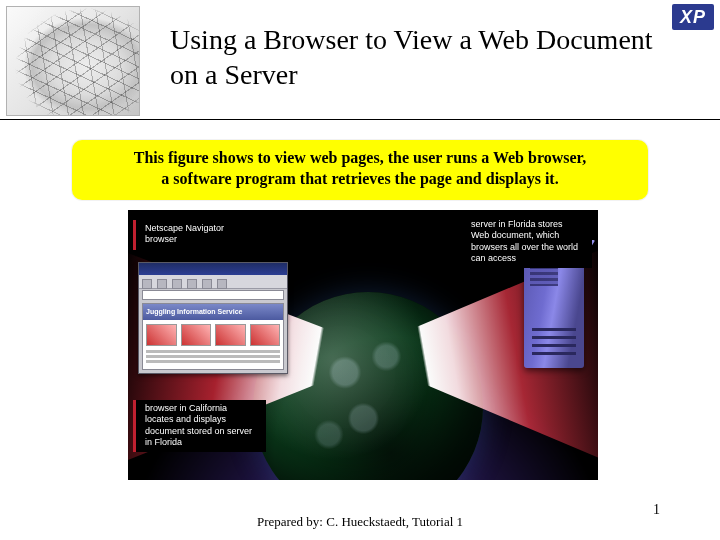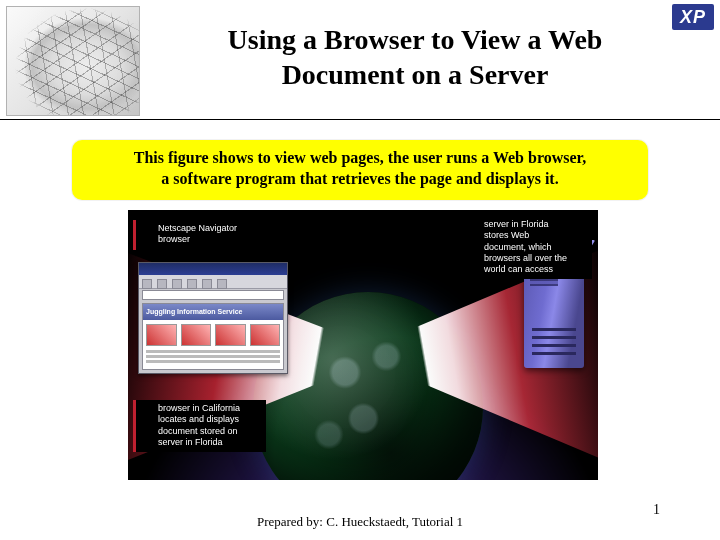--- a/index.html
+++ b/index.html
@@ -25,21 +25,21 @@
     -webkit-mask: radial-gradient(ellipse 95px 78px at 60% 55%, #000 0 65%, transparent 75%);
   }
   .xp-badge {
     position: absolute; right: 6px; top: 4px; width: 42px; height: 26px;
     background: #2b3a8f; color: #fff; font-family: Arial, sans-serif;
     font-weight: 700; font-style: italic; font-size: 18px; line-height: 26px;
     text-align: center; letter-spacing: 1px; border-radius: 2px;
   }
   .title {
     position: absolute; left: 170px; right: 60px; top: 22px;
-    text-align: center; font-size: 28px; font-weight: 700; line-height: 1.25;
+    text-align: left; font-size: 28px; font-weight: 400; line-height: 1.25;
   }
 
   .caption-box {
     position: absolute; left: 72px; top: 140px; width: 576px;
     background: #ffff00; padding: 8px 18px 10px; text-align: center;
     font-size: 16px; font-weight: 700; line-height: 1.3;
     box-shadow: 0 0 0 1px rgba(0,0,0,.05);
     border-radius: 10px;
   }
 
@@ -99,21 +99,21 @@
   .server {
     position: absolute; right: 14px; top: 40px; width: 60px; height: 118px;
     background: linear-gradient(100deg,#5a57b0 0%, #6f6cd0 35%, #8b88e8 50%, #4a478f 80%);
     border-radius: 3px; box-shadow: 0 3px 6px rgba(0,0,0,.55);
   }
   .server::before{content:"";position:absolute;left:0;top:-10px;width:60px;height:14px;background:linear-gradient(#9a97f0,#6b68c8);transform:skewX(-32deg) translateX(7px);border-radius:2px;}
   .server::after{content:"";position:absolute;left:6px;top:10px;width:28px;height:26px;background:repeating-linear-gradient(#2d2b66 0 3px,#5a57b0 3px 6px);opacity:.8;}
   .server .slots{position:absolute;left:8px;bottom:10px;width:44px;height:30px;background:repeating-linear-gradient(#2a285e 0 3px, transparent 3px 8px);} 
 
   .label {
-    position: absolute; background:#000; color:#fff; padding:3px 22px 4px;
+    position: absolute; background:#000; color:#fff; padding:3px 9px 4px;
     font: 400 9px/1.25 Arial, sans-serif; max-width: 130px;
   }
   .label.red-edge{box-shadow: -3px 0 0 #c02030;}
   .lbl-nn{ left:8px; top:10px; }
   .lbl-srv{ right:6px; top:6px; }
   .lbl-ca{ left:8px; top:190px; }
 
   .footer-center{
     position:absolute; left:0; right:0; bottom:10px; text-align:center;
     font-size:13px; line-height:1.25;

